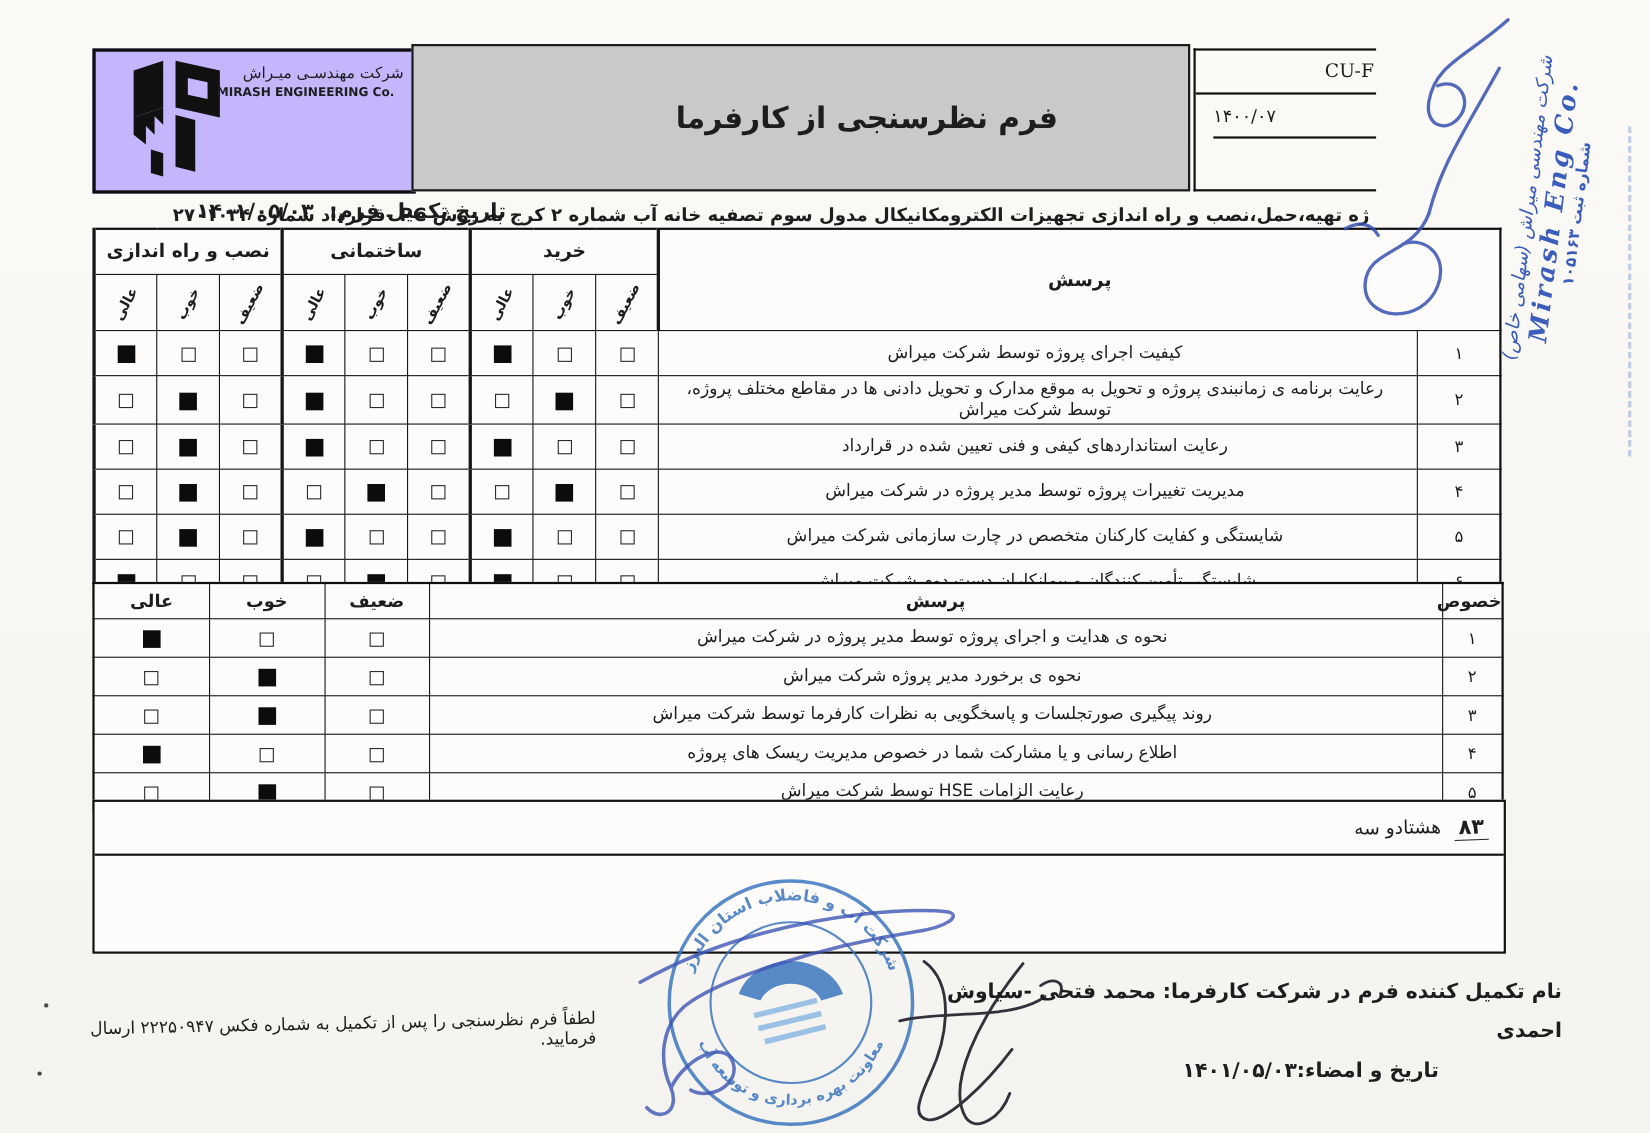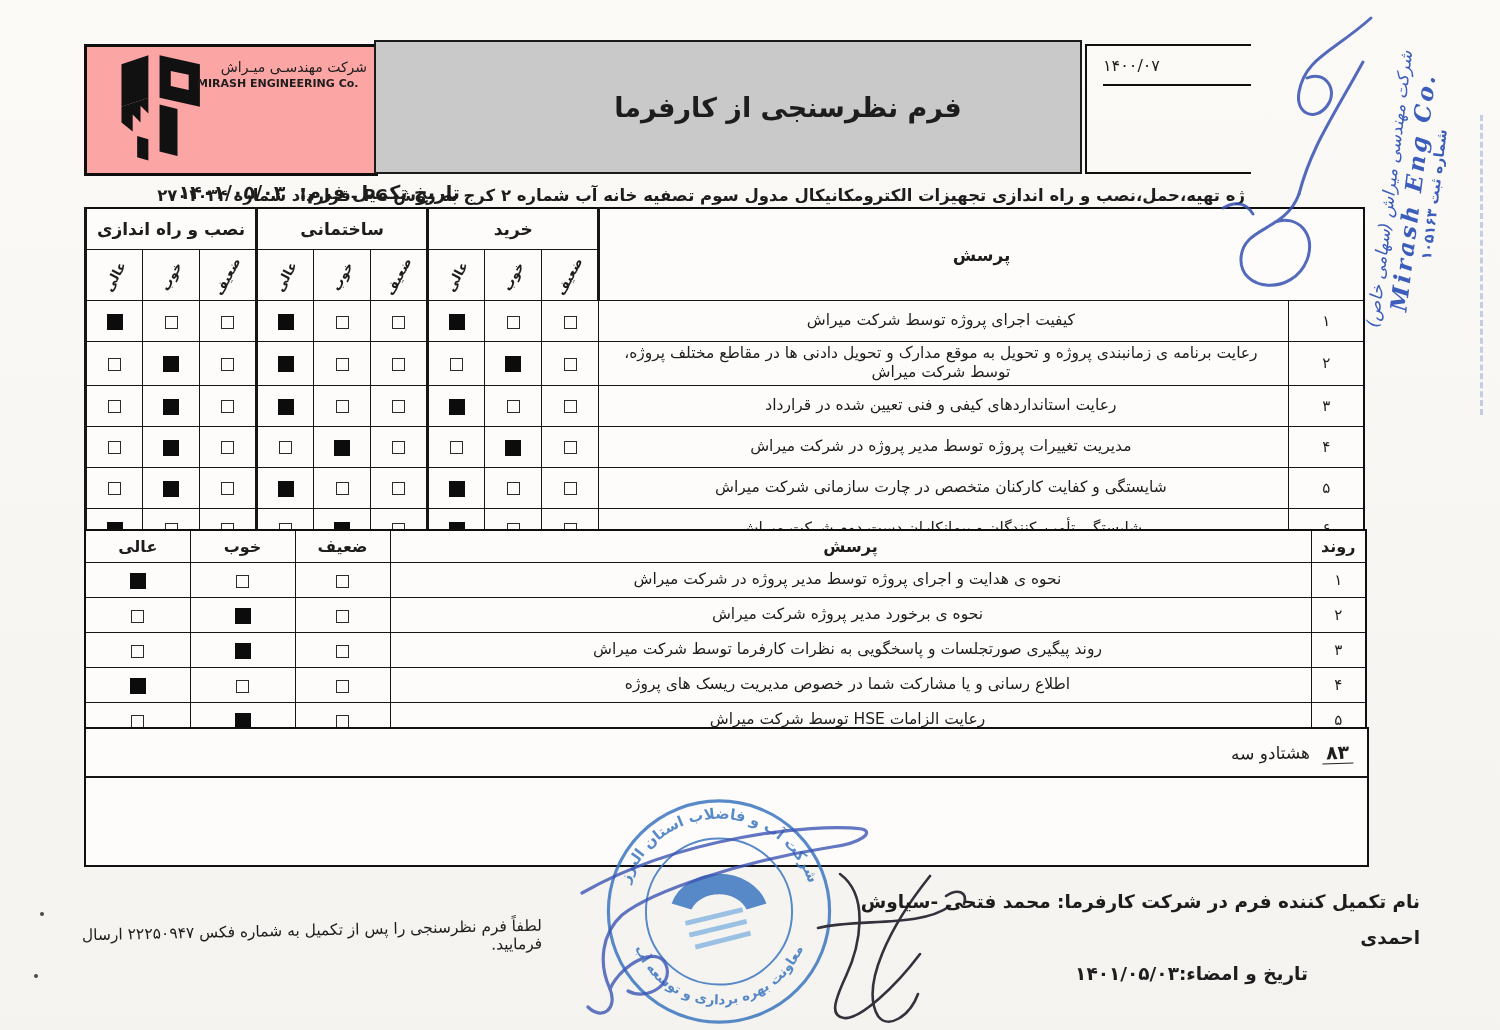--- a/index.html
+++ b/index.html
@@ -4,21 +4,21 @@
 <style>
   html,body{margin:0;padding:0;}
   body{
     width:1500px;height:1030px;position:relative;overflow:hidden;
     background:linear-gradient(#fbfaf7,#f4f3ef);
     font-family:"DejaVu Sans",sans-serif;color:#1d1d1d;
   }
   .abs{position:absolute;}
 
   
-  .logo-box{left:84px;top:44px;width:288px;height:126px;border:3px solid #0e0e0e;background:#fca5a5;}
+  .logo-box{left:84px;top:44px;width:288px;height:126px;border:3px solid #0e0e0e;background:#c4b5fd;}
   .logo-mark{position:absolute;left:12px;top:6px;width:148px;height:112px;}
   .logo-text{position:absolute;top:12px;right:8px;width:170px;}
   .logo-fa{font-size:14px;direction:rtl;text-align:right;white-space:nowrap;}
   .logo-en{font-size:11px;font-weight:bold;text-align:left;margin-top:2px;white-space:nowrap;}
 
   
   .title-box{left:374px;top:40px;width:704px;height:130px;background:#c9c9c9;border:2.5px solid #1b1b1b;
     display:flex;align-items:center;justify-content:center;}
   .title-box span{font-weight:bold;font-size:27px;direction:rtl;position:relative;left:60px;}
 
@@ -100,20 +100,21 @@
     <div class="logo-fa">شرکت مهندسـی میـراش</div>
     <div class="logo-en">MIRASH ENGINEERING Co.</div>
   </div>
 </div>
 
 <div class="abs title-box">
   <span>فرم نظرسنجی از کارفرما</span>
 </div>
 
 <div class="abs doc-box">
+  <div class="doc-row1">CU-F</div>
   <div class="doc-row2">۱۴۰۰/۰۷</div>
 </div>
 
 <div class="abs corner-stamp">
   <div class="cs-fa">شرکت مهندسی میراش (سهامی خاص)</div>
   <div class="cs-en">Mirash Eng Co.</div>
   <div class="cs-reg">شماره ثبت ۱۰۵۱۶۳</div>
 </div>
 <div class="abs scan-dashes"></div>
 
@@ -244,21 +245,21 @@
 <table id="table2">
   <colgroup>
     <col style="width:55px">
         <col style="width:921px">
     <col style="width:95px">
         <col style="width:105px">
         <col style="width:105px">
   </colgroup>
   <thead>
     <tr>
-      <th>روند</th>
+      <th>خصوص</th>
       <th>پرسش</th>
       <th>ضعیف</th>
       <th>خوب</th>
       <th>عالی</th>
     </tr>
   </thead>
   <tbody id="t2-body">
         <tr>
           <td class="num">۱</td>
           <td class="q">نحوه ی هدایت و اجرای پروژه توسط مدیر پروژه در شرکت میراش</td>

